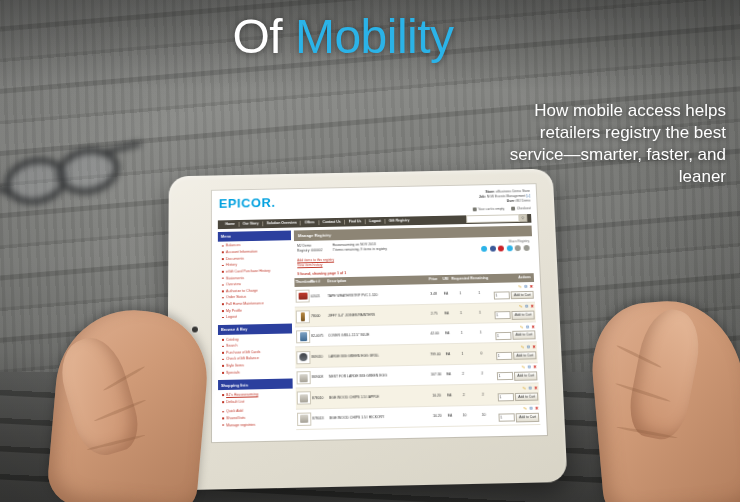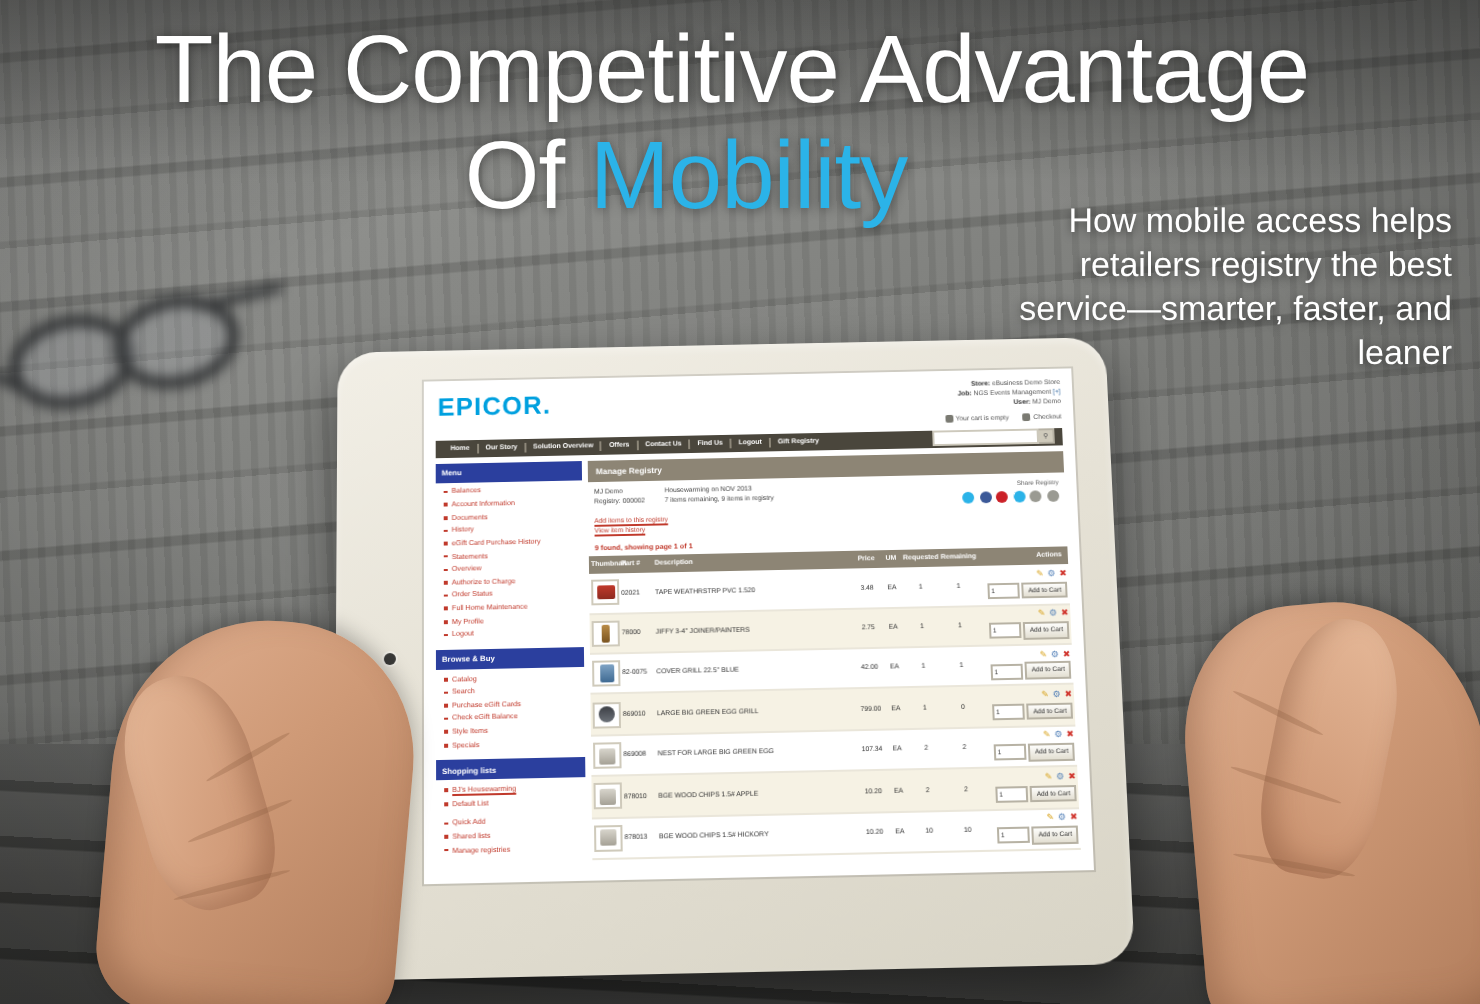--- a/index.html
+++ b/index.html
@@ -185,21 +185,20 @@
   <div class="bg-vignette"></div>
 
   <div class="glasses">
     <div class="lens l1"></div>
       <div class="lens l2"></div>
     <div class="arm a1"></div>
       <div class="arm a2"></div>
   </div>
 
   <div class="headline">
-    <div class="h-l1">The Competitive Advantage</div>
     <div class="h-l2"><span>Of </span><span class="h-accent">Mobility</span></div>
   </div>
   <div class="subhead">How mobile access helps retailers registry the best service—smarter, faster, and leaner</div>
 
   <div class="tablet">
     <div class="cam"></div>
     <div class="tablet-inner">
       <div class="site">
 
         <div class="site-head">

